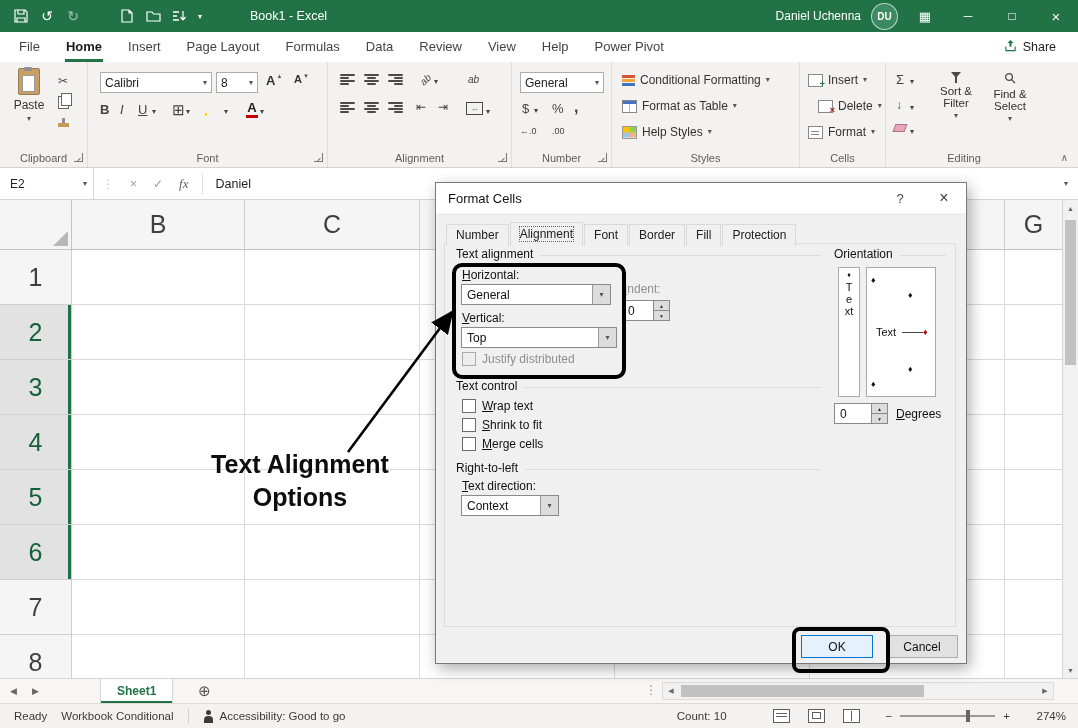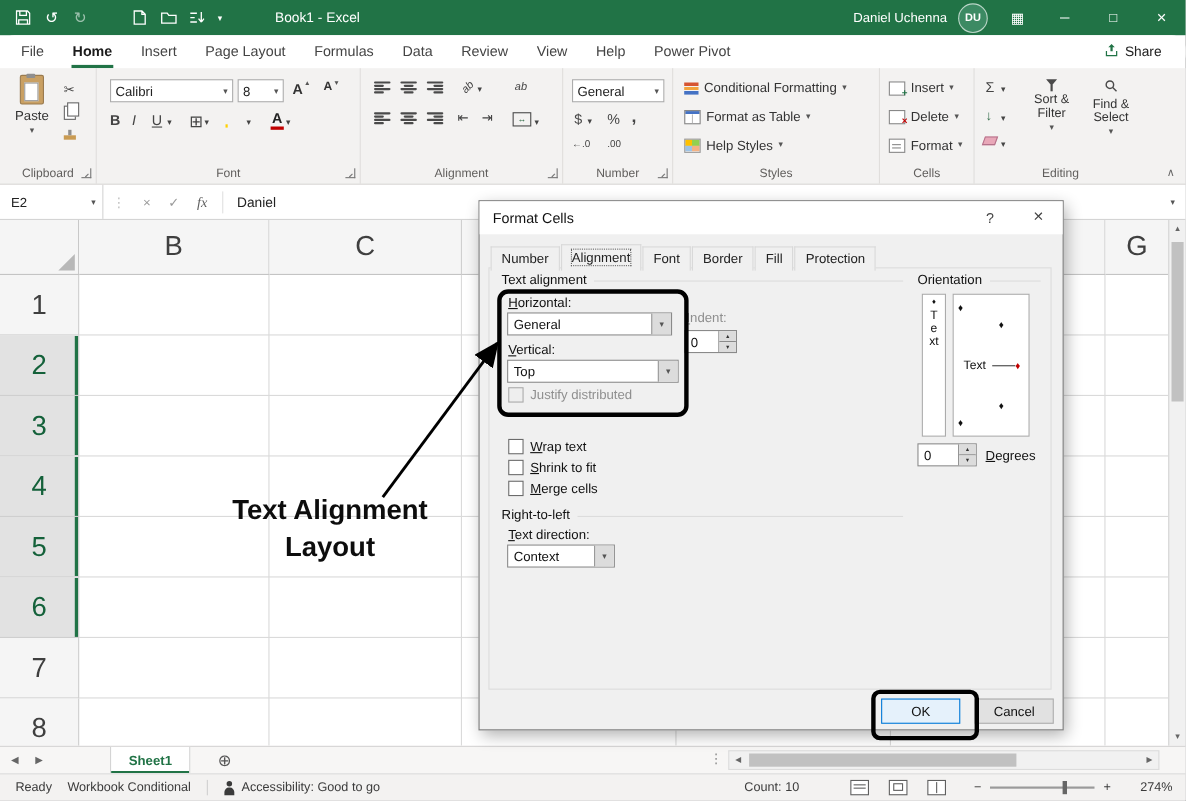--- a/index.html
+++ b/index.html
@@ -395,21 +395,21 @@
       </div>
       <div class="glabel">Styles</div>
     </div>
 
     <div class="rgroup" style="left:800px;width:86px">
       <div class="rtextbtn" style="left:8px;top:11px">
         <span class="ic-cells ins"></span>
         <span>Insert</span>
         <span class="car">▾</span>
       </div>
-      <div class="rtextbtn" style="left:8px;top:37px">
+      <div class="rtextbtn" style="left:18px;top:37px">
         <span class="ic-cells del"></span>
         <span>Delete</span>
         <span class="car">▾</span>
       </div>
       <div class="rtextbtn" style="left:8px;top:63px">
         <span class="ic-cells fmt"></span>
         <span>Format</span>
         <span class="car">▾</span>
       </div>
       <div class="glabel">Cells</div>
@@ -544,20 +544,23 @@
 
     <span class="dlabel accel" style="left:188px;top:99px;color:#8f8f8f">Indent:</span>
     <div class="xspin" style="left:186px;top:117px;width:48px">
       <span class="val">0</span>
       <span class="btns">
           <span>▲</span>
           <span>▼</span>
         </span>
     </div>
 
+    <div class="gsec" style="left:20px;top:196px;width:365px">
+      <span class="st">Text control</span>
+    </div>
     <label class="xcb" style="left:26px;top:216px">
       <span class="box"></span>
         <span class="accel">Wrap text</span>
     </label>
     <label class="xcb" style="left:26px;top:235px">
       <span class="box"></span>
         <span class="accel">Shrink to fit</span>
     </label>
     <label class="xcb" style="left:26px;top:254px">
       <span class="box"></span>
@@ -608,21 +611,21 @@
   <svg class="ann-arrow" width="140" height="160">
     <defs>
       <marker id="ah" markerWidth="10" markerHeight="8" refX="8" refY="4" orient="auto">
         <path d="M0,0 L9,4 L0,8 z" fill="#000"></path>
       </marker>
     </defs>
     <line x1="18" y1="152" x2="122" y2="12" stroke="#000" stroke-width="2.6" marker-end="url(#ah)"></line>
   </svg>
   <div class="ann-text">
     <div>Text Alignment</div>
-    <div>Layout</div>
+    <div>Options</div>
   </div>
 
   <div class="tabsbar">
     <span class="tab-nav" style="left:10px">◀</span>
     <span class="tab-nav" style="left:32px">▶</span>
     <div class="sheet-tab">Sheet1</div>
     <span class="add-sheet">⊕</span>
     <span class="tab-more">⋮</span>
     <div class="hscroll">
       <span class="arr">◀</span>

